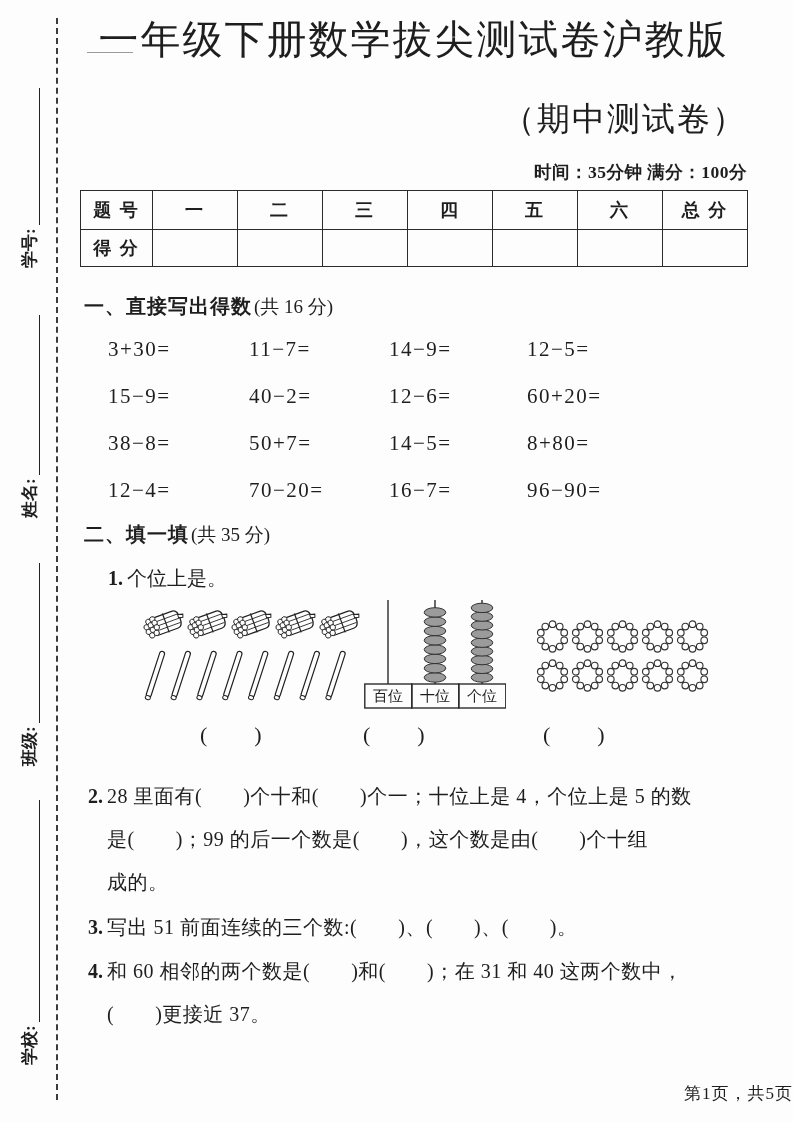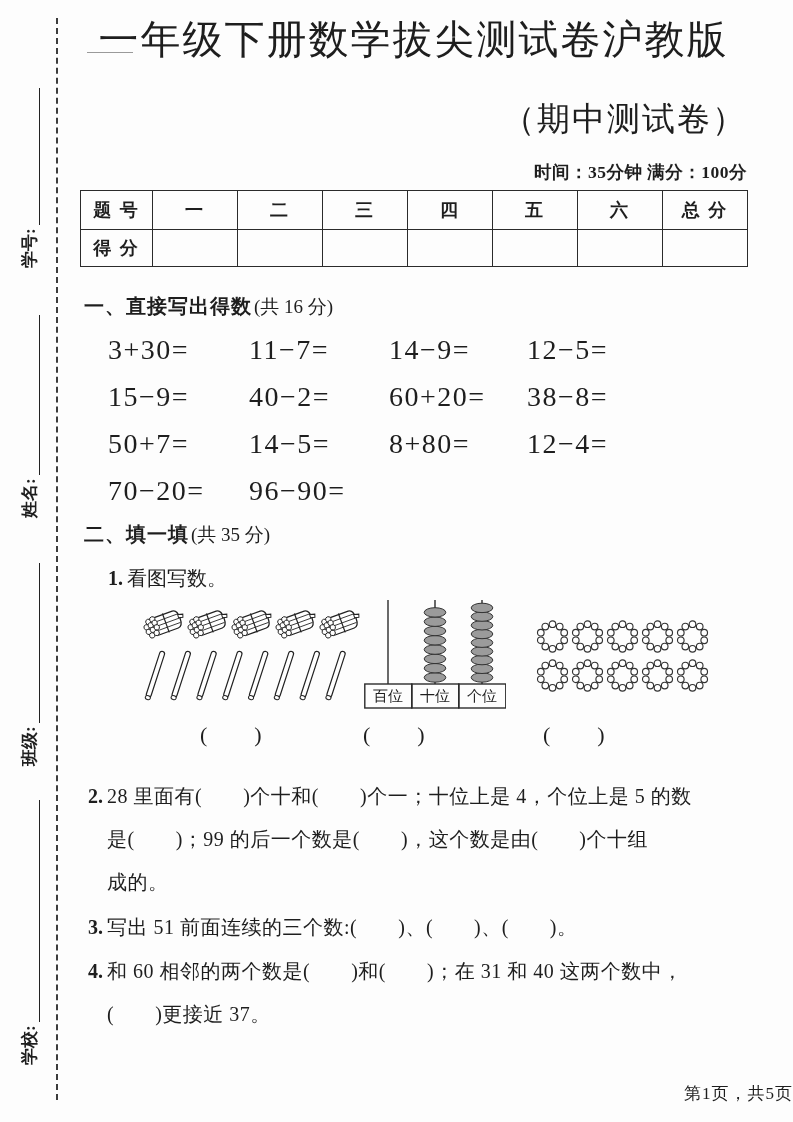--- a/index.html
+++ b/index.html
@@ -33,21 +33,21 @@
 
   
   .sec-heading{position:absolute;left:84px;font-size:20px;white-space:nowrap;}
   .s1{top:293px;text-align:center;} .s2{top:521px;}
   .sec-heading .bold{font-weight:700;letter-spacing:1px;}
   .sec-heading .note{font-size:19px;font-weight:400;margin-left:2px;}
 
   
   .equations{position:absolute;left:108px;top:326px;display:grid;
              grid-template-columns:141px 140px 138px auto;grid-auto-rows:47px;
-             font-size:28px;letter-spacing:1.5px;}
+             font-size:21px;letter-spacing:1.5px;}
   .eq{line-height:47px;white-space:nowrap;}
 
   
   .q1-label{position:absolute;left:108px;top:565px;font-size:20px;}
   .q1-label .bold{font-weight:700;margin-right:4px;}
 
   .fig{position:absolute;}
   #sticks-fig{left:142px;top:602px;width:218px;}
   .bundle-row{display:flex;gap:2px;}
   .loose-row{margin-top:2px;}
@@ -132,36 +132,38 @@
   <div class="sec-heading s1">
     <span class="bold">一、直接写出得数</span><span class="note">(共 16 分)</span>
   </div>
   <div id="equations" class="equations">
       <div class="eq">3+30=</div>
       <div class="eq">11−7=</div>
       <div class="eq">14−9=</div>
       <div class="eq">12−5=</div>
       <div class="eq">15−9=</div>
       <div class="eq">40−2=</div>
+      <div class="eq">12−6=</div>
       <div class="eq">60+20=</div>
       <div class="eq">38−8=</div>
       <div class="eq">50+7=</div>
       <div class="eq">14−5=</div>
       <div class="eq">8+80=</div>
       <div class="eq">12−4=</div>
       <div class="eq">70−20=</div>
+      <div class="eq">16−7=</div>
       <div class="eq">96−90=</div>
     </div>
 
   <div class="sec-heading s2">
     <span class="bold">二、填一填</span><span class="note">(共 35 分)</span>
   </div>
 
   <div class="q1-label">
-    <span class="bold">1.</span><span>看图写数。</span>
+    <span class="bold">1.</span><span>个位上是。</span>
   </div>
 
   <div class="fig" id="sticks-fig">
       <div class="bundle-row">
         <svg width="42" height="44" viewBox="0 0 42 44">
    <g transform="rotate(-20 21 22)" fill="#fff" stroke="#222">
     <path d="M12 13 H34 Q39 13 39 22 Q39 31 34 31 H12 Z" stroke-width="1.3"></path>
     <line x1="13" y1="17.5" x2="38" y2="17.5" stroke-width=".8"></line>
     <line x1="13" y1="22" x2="38.6" y2="22" stroke-width=".8"></line>
     <line x1="13" y1="26.5" x2="38" y2="26.5" stroke-width=".8"></line>

